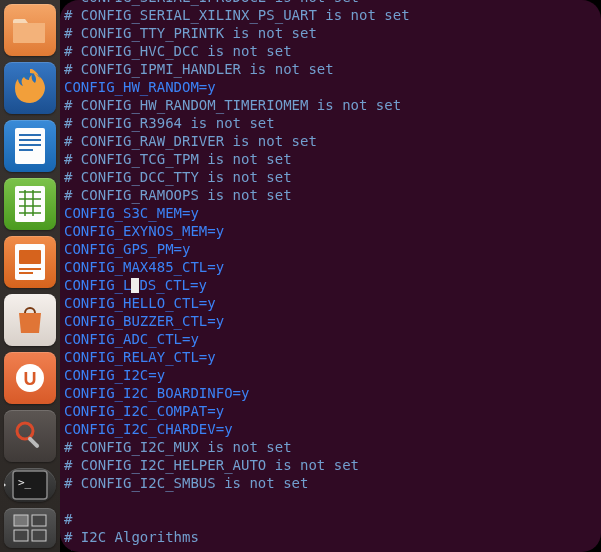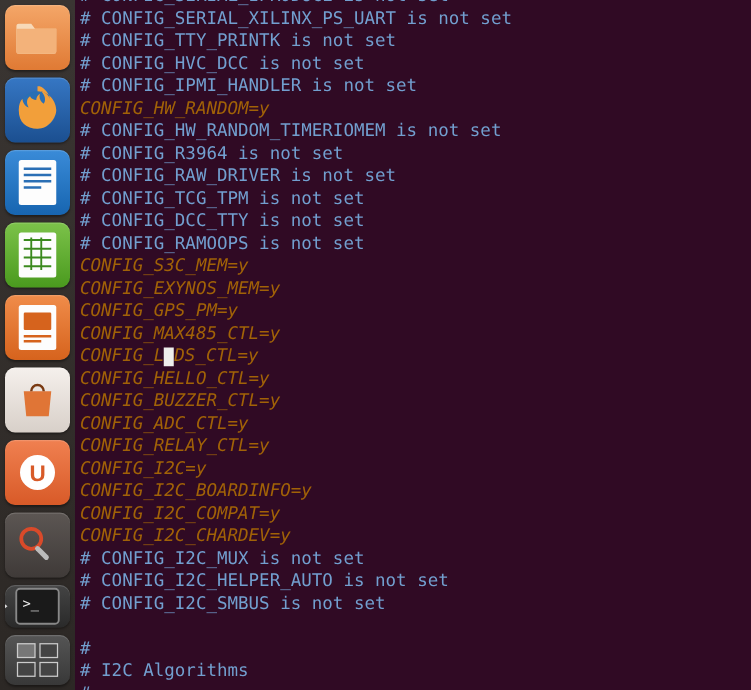--- a/index.html
+++ b/index.html
@@ -61,24 +61,25 @@
   .terminal {
     flex: 1;
     background: #300a24;
     padding: 0 4px;
     font-family: "DejaVu Sans Mono", Menlo, Consolas, monospace;
     font-size: 14px;
     line-height: 18px;
     white-space: pre;
     overflow: hidden;
     color: #eeeeec;
+    border-radius: 19px;
   }
   .term-line { height: 18px; }
   .term-line.blue { color: #729fcf; }
-  .term-line.white { color: #a16207; font-style: italic; }
+  .term-line.white { color: #3b82f6; }
   .cursor {
     display:inline-block;
     width:8px; height:15px;
     background:#eeeeec;
     vertical-align:text-bottom;
     margin-left:0px;
   }
   .launcher-item.extra { height:40px; }
 </style>
 </head>

